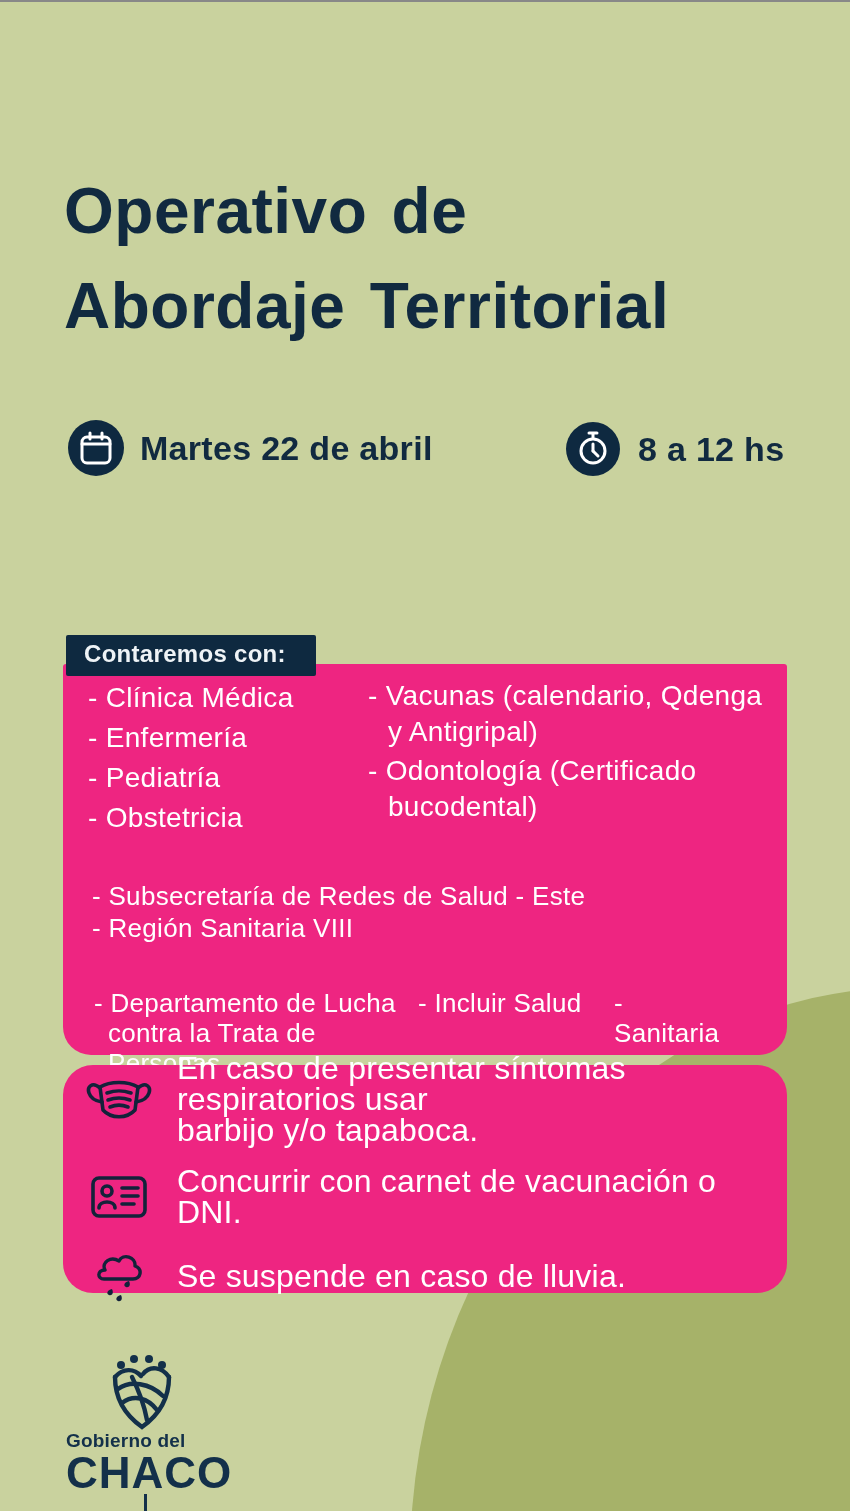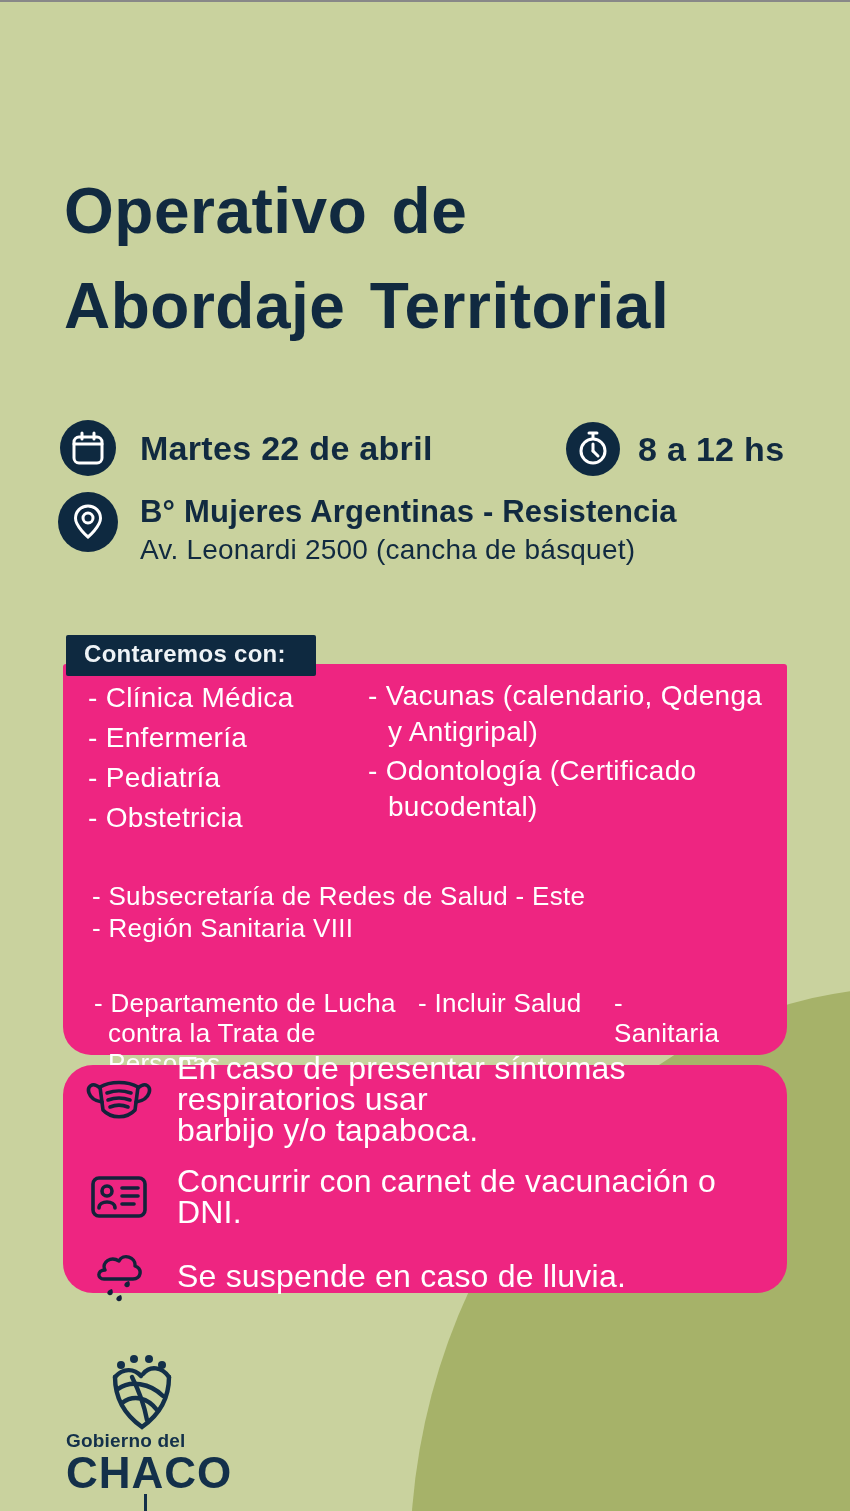--- a/index.html
+++ b/index.html
@@ -90,21 +90,21 @@
 <body>
 
 <div class="poster">
   <div class="blob"></div>
 
   <div class="title">
     <div>Operativo de</div>
     <div>Abordaje Territorial</div>
   </div>
 
-  <div class="info-row" style="left:60px; top:418px; gap:24px;justify-content:space-between;">
+  <div class="info-row" style="left:68px; top:418px; gap:16px;justify-content:space-between;">
     <span class="icon-circle c56">
       <svg width="32" height="34" viewBox="0 0 32 34" fill="none" stroke="#ffffff" stroke-width="3" stroke-linecap="round">
         <rect x="2" y="6" width="28" height="26" rx="5"></rect>
         <line x1="2" y1="13" x2="30" y2="13"></line>
         <line x1="10" y1="2" x2="10" y2="8"></line>
         <line x1="22" y1="2" x2="22" y2="8"></line>
       </svg>
     </span>
     <span class="info-label">Martes 22 de abril</span>
   </div>
@@ -115,32 +115,20 @@
         <circle cx="17" cy="20" r="12"></circle>
         <line x1="13" y1="2" x2="21" y2="2"></line>
         <line x1="17" y1="3" x2="17" y2="7"></line>
         <line x1="17" y1="20" x2="17" y2="13"></line>
         <line x1="17" y1="20" x2="22" y2="25"></line>
       </svg>
     </span>
     <span class="info-label">8 a 12 hs</span>
   </div>
 
-  <div class="info-row" style="left:58px; top:490px; gap:22px; align-items:flex-start;">
-    <span class="icon-circle c60">
-      <svg width="34" height="38" viewBox="0 0 34 38" fill="none" stroke="#ffffff" stroke-width="3" stroke-linecap="round">
-        <path d="M17 3 C9.8 3 4.5 8.6 4.5 15.3 C4.5 23.5 17 34 17 34 C17 34 29.5 23.5 29.5 15.3 C29.5 8.6 24.2 3 17 3 Z"></path>
-        <circle cx="17" cy="15" r="5"></circle>
-      </svg>
-    </span>
-    <span style="padding-top:2px;">
-      <div class="loc-name">B° Mujeres Argentinas - Resistencia</div>
-      <div class="loc-addr">Av. Leonardi 2500 (cancha de básquet)</div>
-    </span>
-  </div>
 
   <div class="panel1"></div>
 
   <div class="tag tag-services">Contaremos con:</div>
 
   <div class="svc-left pink-text">
     <div>- Clínica Médica</div>
     <div>- Enfermería</div>
     <div>- Pediatría</div>
     <div>- Obstetricia</div>

